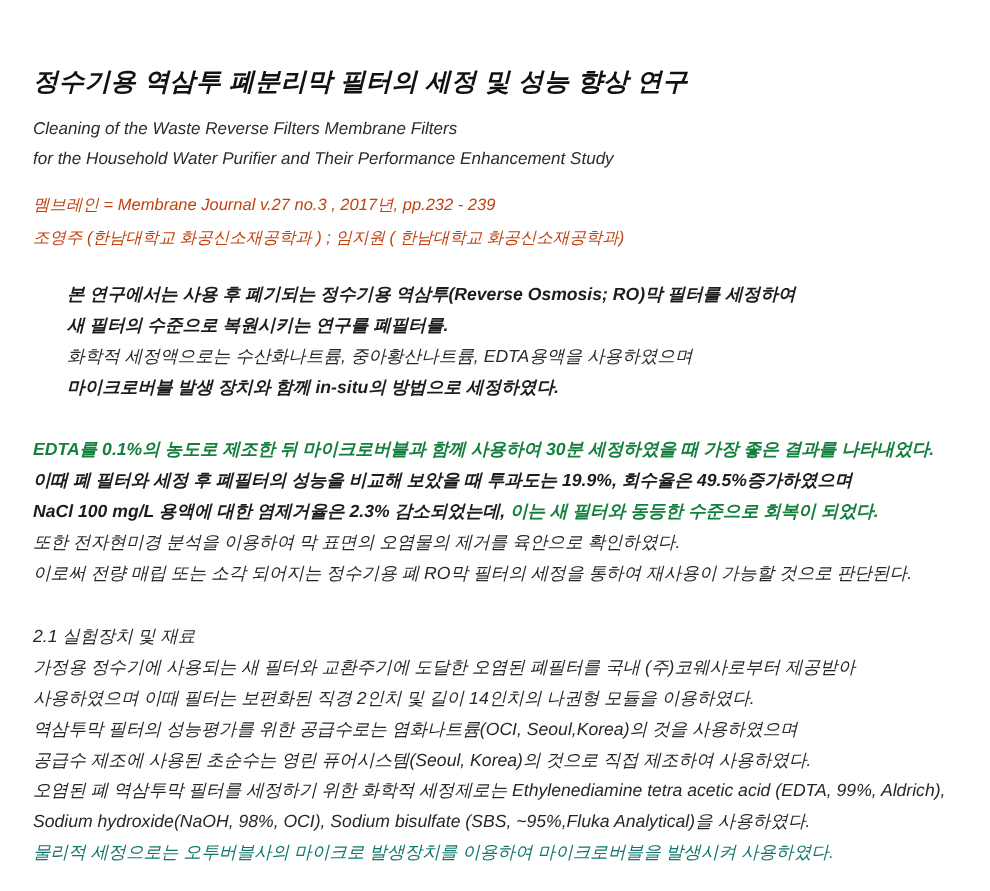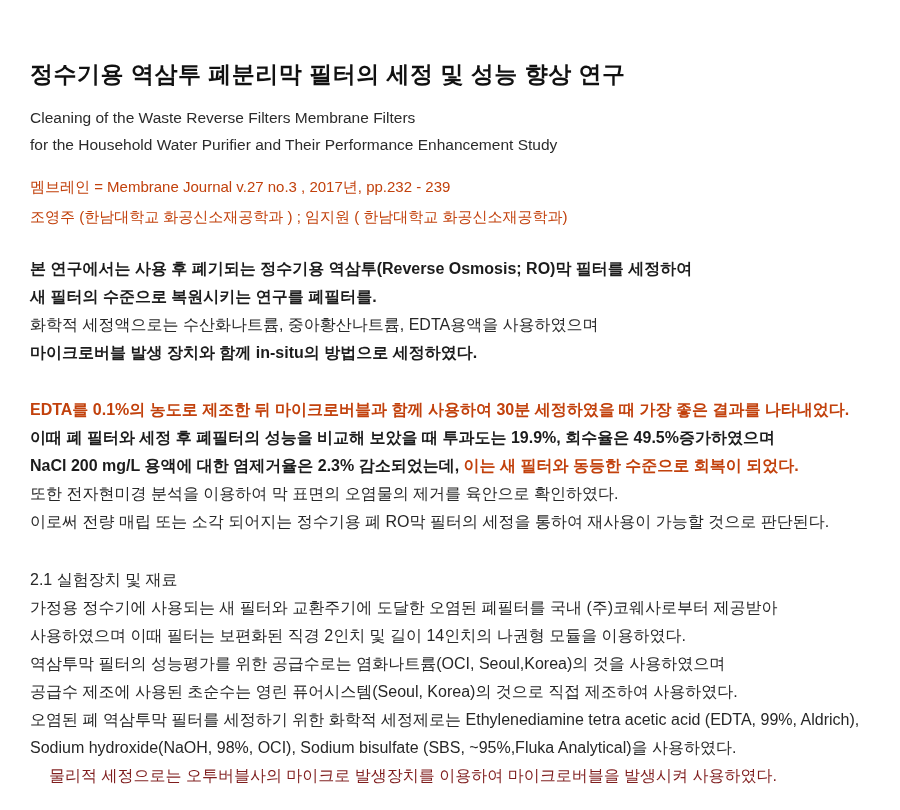--- a/index.html
+++ b/index.html
@@ -10,20 +10,21 @@
   body {
     width: 900px;
     height: 810px;
     overflow: hidden;
     font-family: "Liberation Sans", "DejaVu Sans", sans-serif;
     color: #272727;
   }
   .page {
     padding: 45px 24px 0 30px;
     box-sizing: border-box;
+    font-style: italic;
   }
   .doc-title {
     font-size: 23px;
     font-weight: 700;
     color: #111111;
     line-height: 28px;
     letter-spacing: 0.5px;
   }
   .subtitle-block {
     margin-top: 16px;
@@ -36,35 +37,36 @@
   .meta-block {
     margin-top: 14px;
   }
   .meta-line {
     font-size: 15px;
     line-height: 30px;
     color: #c2410c;
   }
   .abstract-block {
     margin-top: 23px;
+    margin-left: 31px;
   }
   .results-block {
     margin-top: 29px;
   }
   .section-block {
     margin-top: 30px;
   }
   .line {
     font-size: 16px;
     line-height: 28px;
     white-space: nowrap;
   }
   .bold { font-weight: 700; color: #1c1c1c; }
-  .red { color: #7f1d1d; margin-left: 19px; }
-  .red-bold { color: #c2410c; font-weight: 700; }
+  .red { color: #0f766e; }
+  .red-bold { color: #15803d; font-weight: 700; }
 </style>
 </head>
 <body>
 
 <div class="page">
 
   <h1 class="doc-title">정수기용 역삼투 폐분리막 필터의 세정 및 성능 향상 연구</h1>
 
   <div class="subtitle-block">
     <div class="subtitle-line">Cleaning of the Waste Reverse Filters Membrane Filters</div>
@@ -79,21 +81,21 @@
   <div class="abstract-block">
     <div class="line bold">본 연구에서는 사용 후 폐기되는 정수기용 역삼투(Reverse Osmosis; RO)막 필터를 세정하여</div>
     <div class="line bold">새 필터의 수준으로 복원시키는 연구를 폐필터를.</div>
     <div class="line">화학적 세정액으로는 수산화나트륨, 중아황산나트륨, EDTA용액을 사용하였으며</div>
     <div class="line bold">마이크로버블 발생 장치와 함께 in-situ의 방법으로 세정하였다.</div>
   </div>
 
   <div class="results-block">
     <div class="line red-bold">EDTA를 0.1%의 농도로 제조한 뒤 마이크로버블과 함께 사용하여 30분 세정하였을 때 가장 좋은 결과를 나타내었다.</div>
     <div class="line bold">이때 폐 필터와 세정 후 폐필터의 성능을 비교해 보았을 때 투과도는 19.9%, 회수율은 49.5%증가하였으며</div>
-    <div class="line"><span class="bold">NaCl 200 mg/L 용액에 대한 염제거율은 2.3% 감소되었는데, </span><span class="red-bold">이는 새 필터와 동등한 수준으로 회복이 되었다.</span></div>
+    <div class="line"><span class="bold">NaCl 100 mg/L 용액에 대한 염제거율은 2.3% 감소되었는데, </span><span class="red-bold">이는 새 필터와 동등한 수준으로 회복이 되었다.</span></div>
     <div class="line">또한 전자현미경 분석을 이용하여 막 표면의 오염물의 제거를 육안으로 확인하였다.</div>
     <div class="line">이로써 전량 매립 또는 소각 되어지는 정수기용 폐 RO막 필터의 세정을 통하여 재사용이 가능할 것으로 판단된다.</div>
   </div>
 
   <div class="section-block">
     <div class="line">2.1 실험장치 및 재료</div>
     <div class="line">가정용 정수기에 사용되는 새 필터와 교환주기에 도달한 오염된 폐필터를 국내 (주)코웨사로부터 제공받아</div>
     <div class="line">사용하였으며 이때 필터는 보편화된 직경 2인치 및 길이 14인치의 나권형 모듈을 이용하였다.</div>
     <div class="line">역삼투막 필터의 성능평가를 위한 공급수로는 염화나트륨(OCI, Seoul,Korea)의 것을 사용하였으며</div>
     <div class="line">공급수 제조에 사용된 초순수는 영린 퓨어시스템(Seoul, Korea)의 것으로 직접 제조하여 사용하였다.</div>

